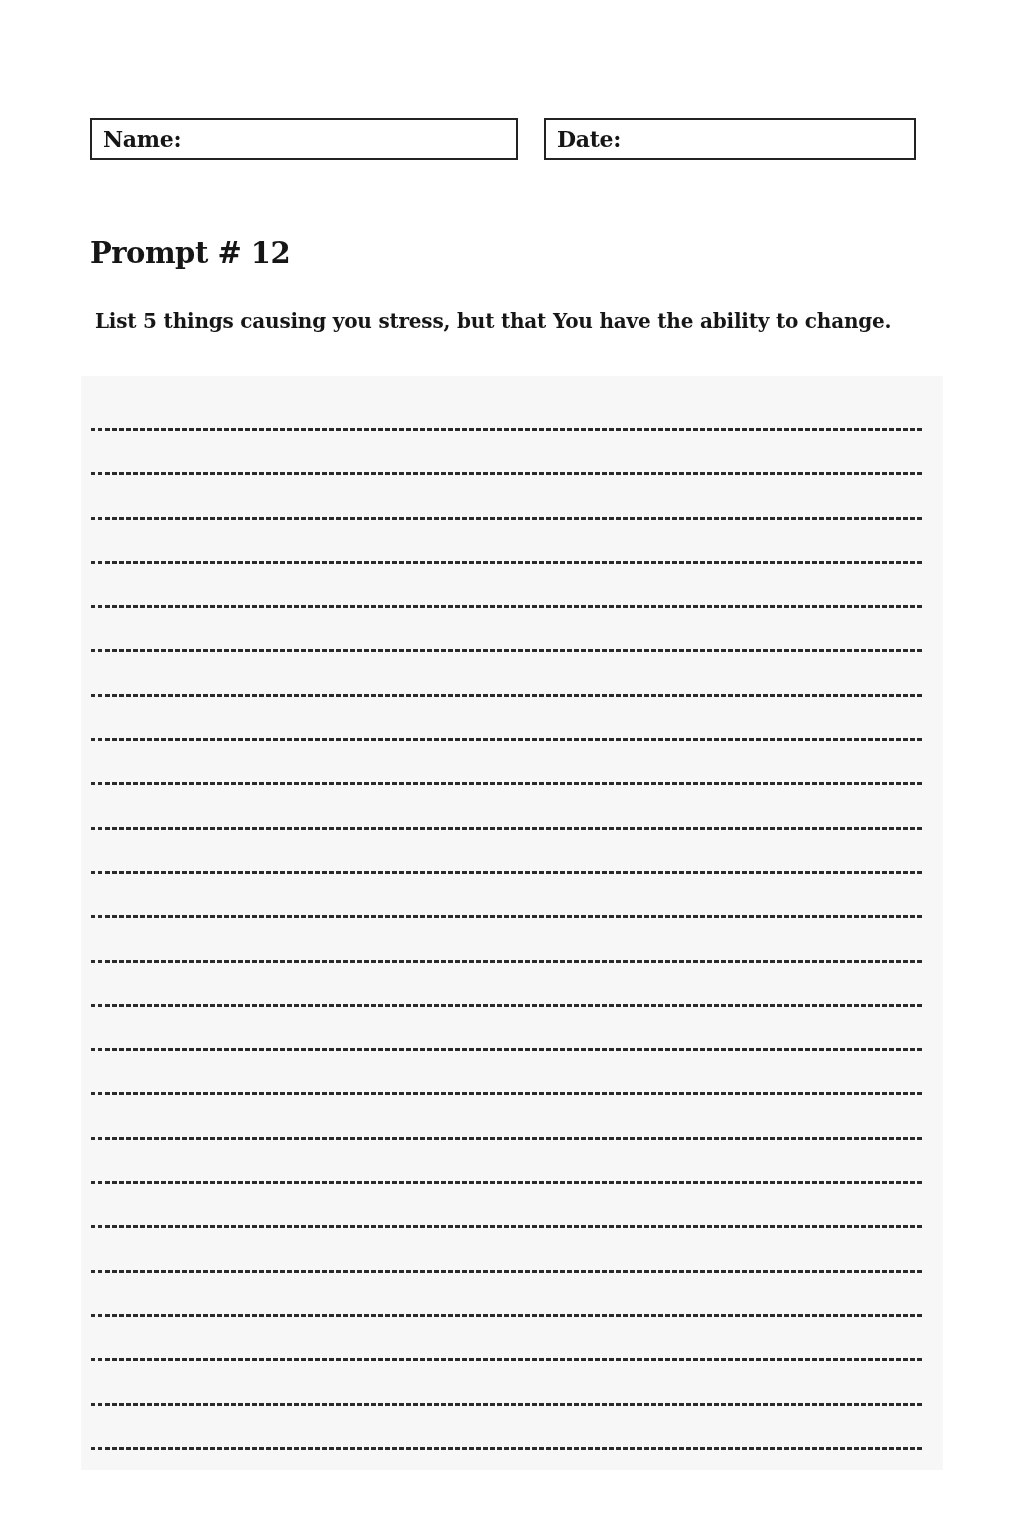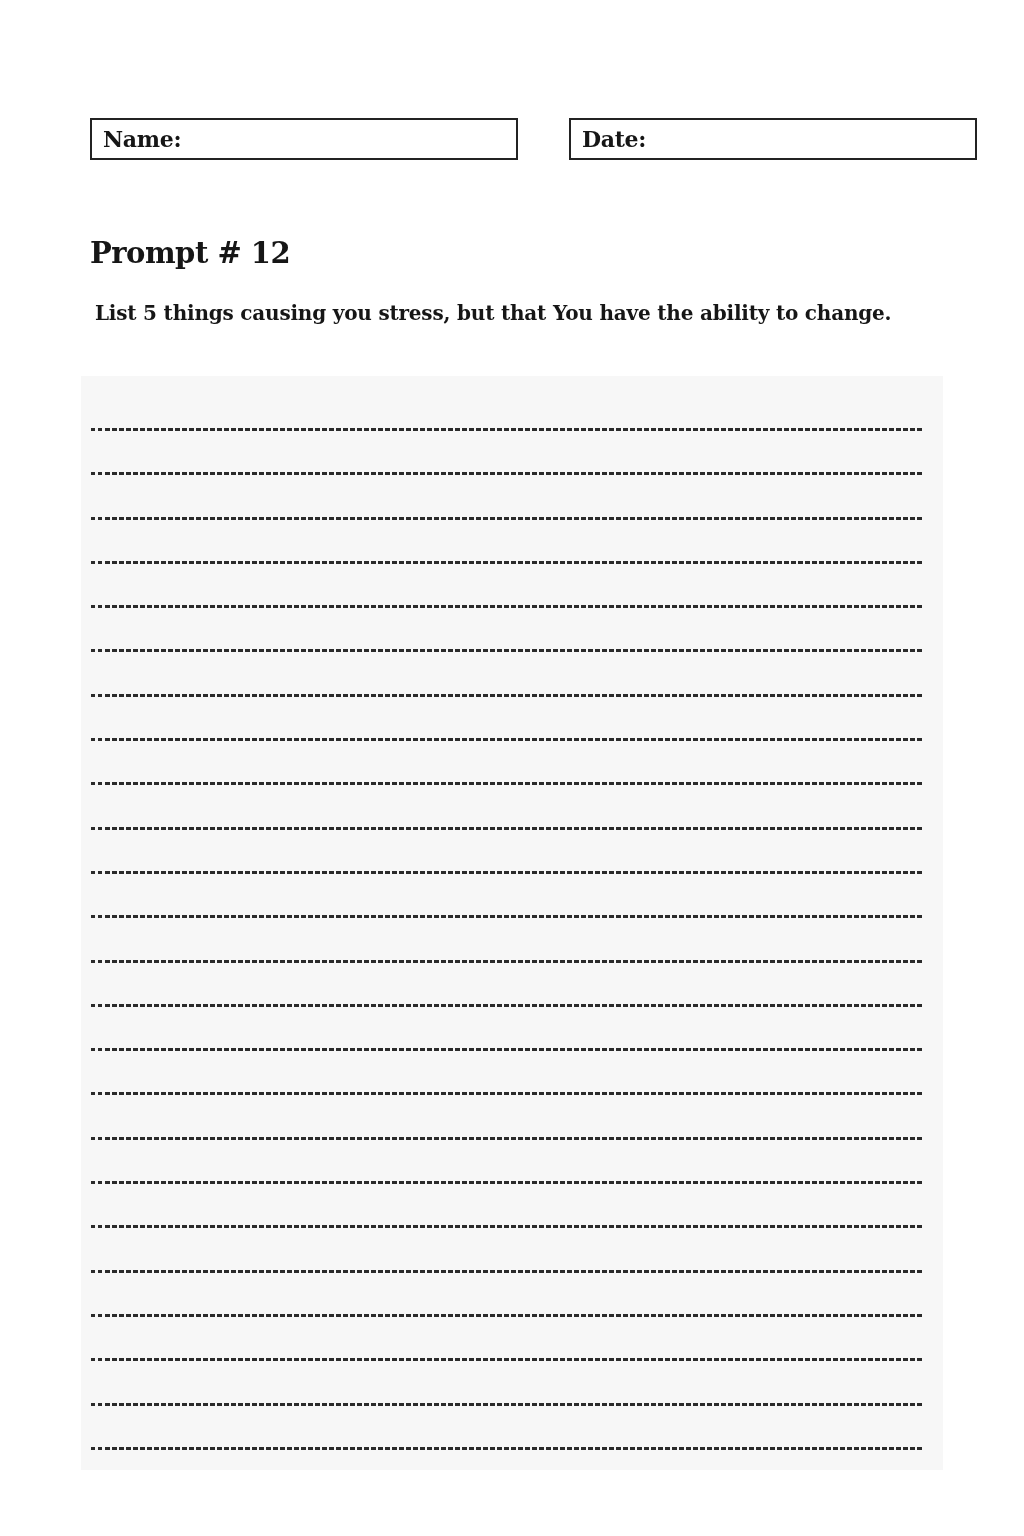--- a/index.html
+++ b/index.html
@@ -32,37 +32,37 @@
     font-weight: 700;
     font-size: 22px;
     letter-spacing: -0.3px;
     line-height: 1;
   }
   .name-box {
     left: 90px;
     width: 428px;
   }
   .date-box {
-    left: 569px;
-    width: 408px;
+    left: 544px;
+    width: 372px;
   }
   .title {
     position: absolute;
     left: 90px;
     top: 230px;
     margin: 0;
     font-size: 29px;
     font-weight: 700;
     letter-spacing: -0.5px;
     line-height: 1.1;
   }
   .instruction {
     position: absolute;
     left: 95px;
-    top: 292px;
+    top: 300px;
     margin: 0;
     font-size: 20px;
     font-weight: 700;
     letter-spacing: -0.2px;
     line-height: 1.3;
     white-space: nowrap;
   }
   .writing-panel {
     position: absolute;
     left: 81px;

